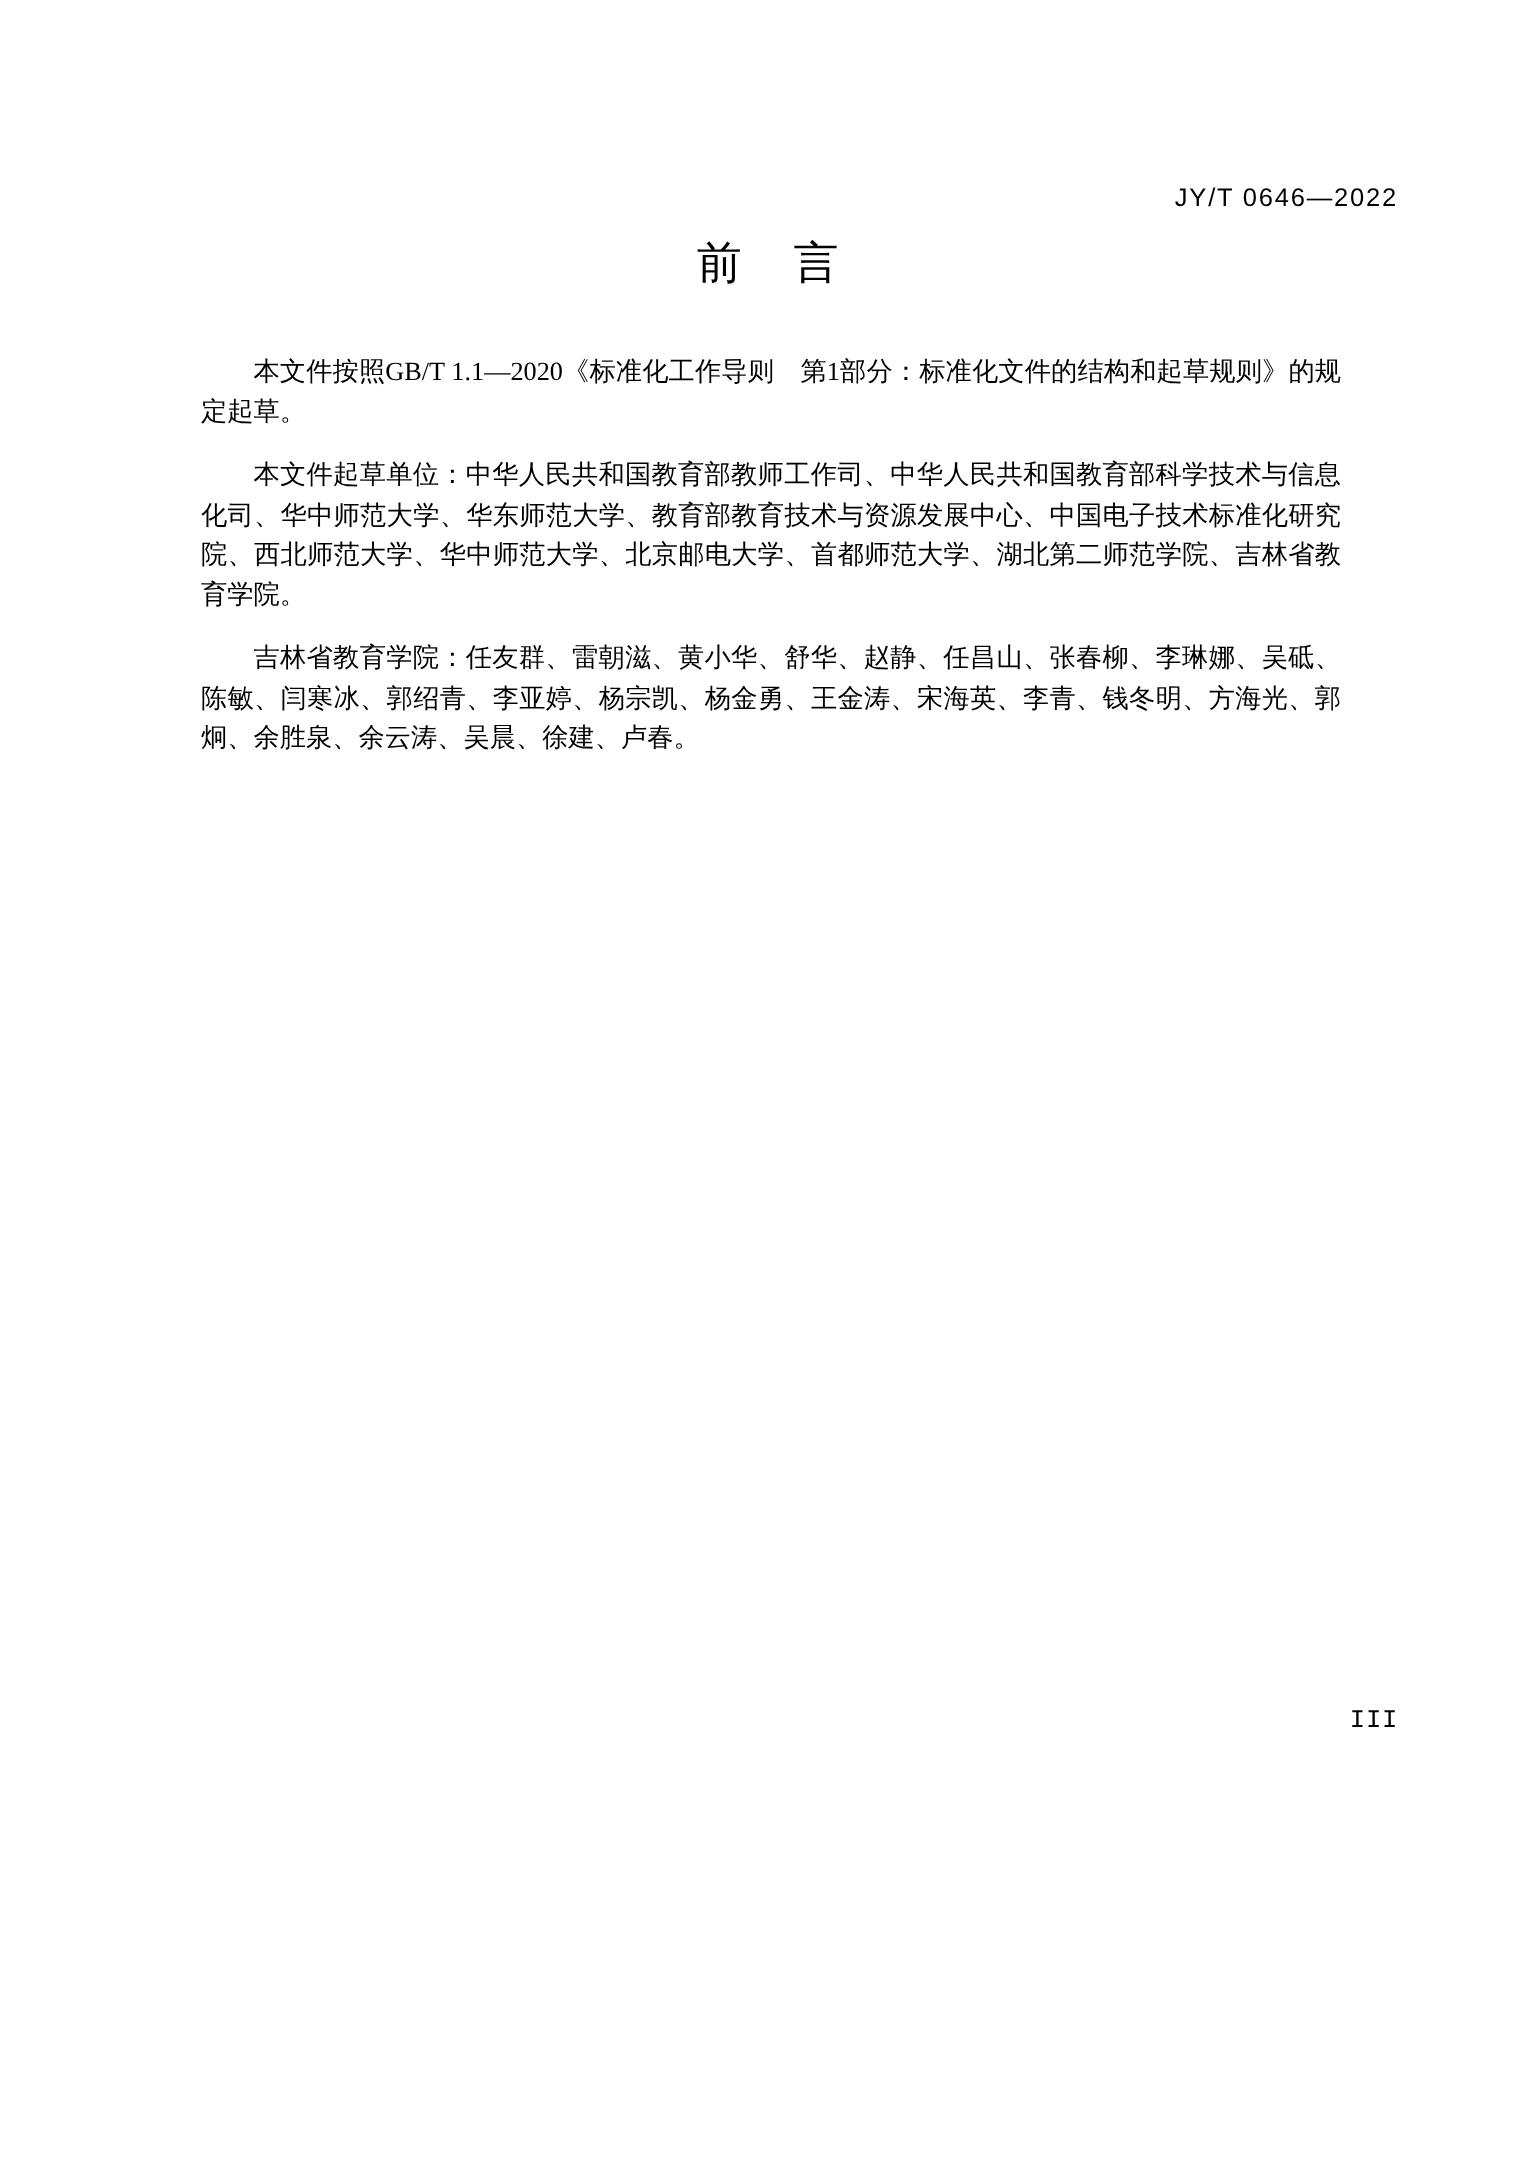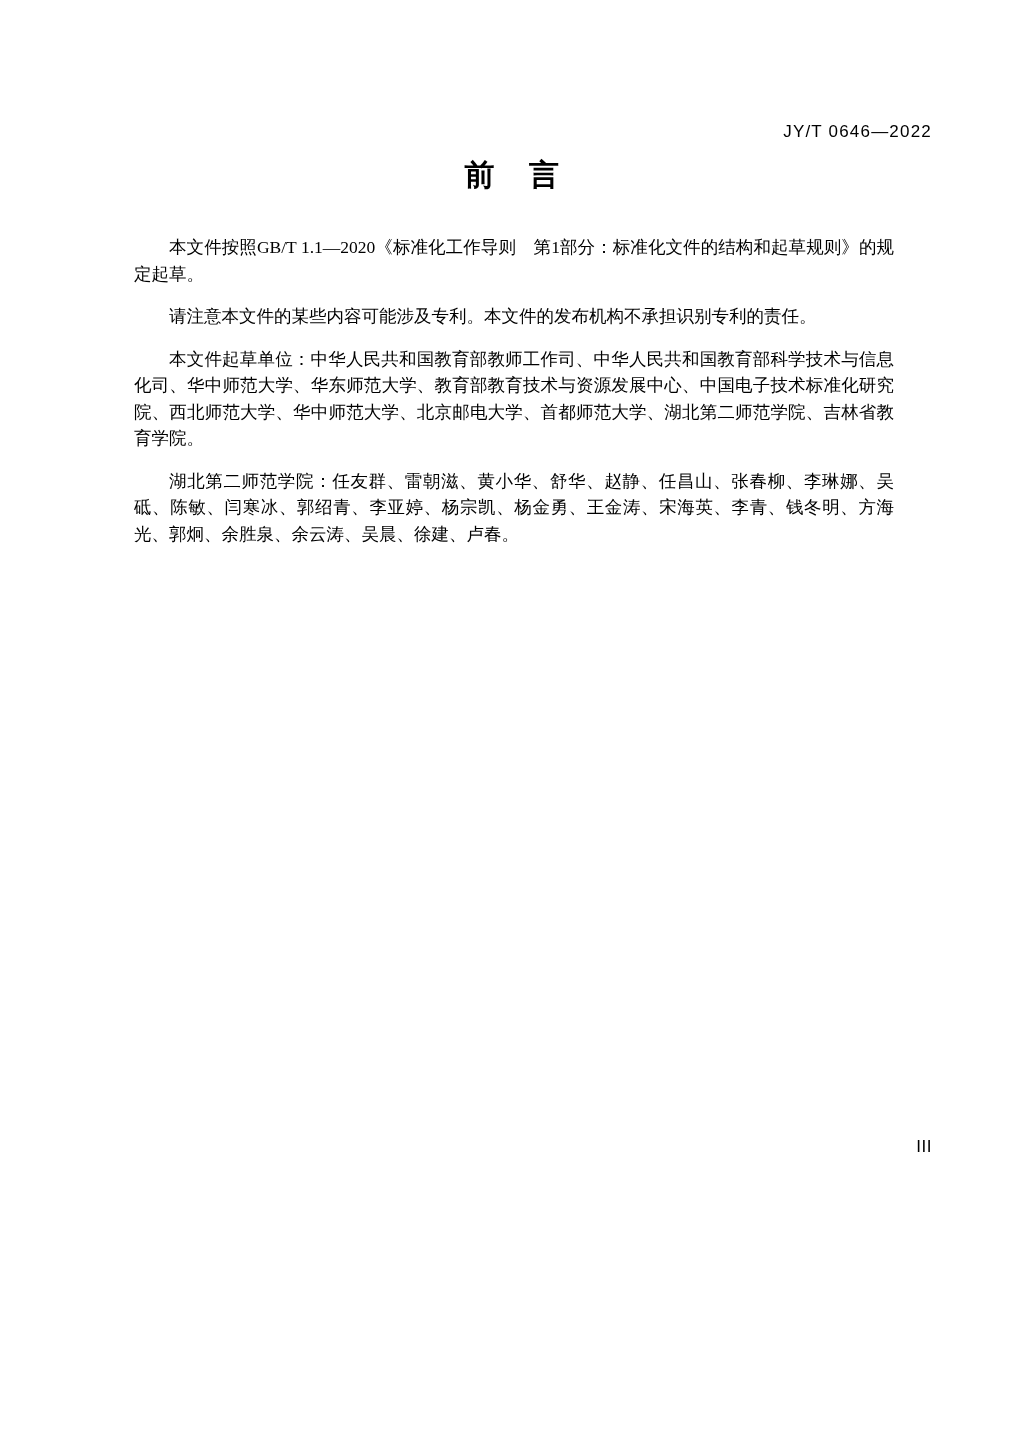--- a/index.html
+++ b/index.html
@@ -25,21 +25,21 @@
     letter-spacing: 1.2px;
     white-space: nowrap;
   }
   .doc-title {
     position: absolute;
     top: 155px;
     left: 0;
     width: 1024px;
     text-align: center;
     font-size: 30px;
-    font-weight: bold;
+    font-weight: normal;
     letter-spacing: 0.5px;
     font-family: "Liberation Serif", "DejaVu Serif", serif;
   }
   .doc-title .gap {
     display: inline-block;
     width: 34px;
   }
   .body-text {
     position: absolute;
     top: 218px;
@@ -51,38 +51,37 @@
     text-justify: inter-ideograph;
   }
   .body-text p {
     margin: 16px;
     text-indent: 2em;
   }
   .page-number {
     position: absolute;
     bottom: 84px;
     right: 92px;
-    font-family: Liberation Sans, sans-serif;
+    font-family: Liberation Mono, monospace;
     font-size: 17px;
     letter-spacing: 0.5px;
   }
 </style>
 </head>
 <body>
 
 <div class="page">
 
   <div class="header-code">JY/T 0646—2022</div>
 
   <div class="doc-title">
     <span>前</span><span class="gap"></span><span>言</span>
   </div>
 
   <div class="body-text">
     <p>本文件按照GB/T 1.1—2020《标准化工作导则　第1部分：标准化文件的结构和起草规则》的规定起草。</p>
-    <p>请注意本文件的某些内容可能涉及专利。本文件的发布机构不承担识别专利的责任。</p>
     <p>本文件起草单位：中华人民共和国教育部教师工作司、中华人民共和国教育部科学技术与信息化司、华中师范大学、华东师范大学、教育部教育技术与资源发展中心、中国电子技术标准化研究院、西北师范大学、华中师范大学、北京邮电大学、首都师范大学、湖北第二师范学院、吉林省教育学院。</p>
-    <p>湖北第二师范学院：任友群、雷朝滋、黄小华、舒华、赵静、任昌山、张春柳、李琳娜、吴砥、陈敏、闫寒冰、郭绍青、李亚婷、杨宗凯、杨金勇、王金涛、宋海英、李青、钱冬明、方海光、郭炯、余胜泉、余云涛、吴晨、徐建、卢春。</p>
+    <p>吉林省教育学院：任友群、雷朝滋、黄小华、舒华、赵静、任昌山、张春柳、李琳娜、吴砥、陈敏、闫寒冰、郭绍青、李亚婷、杨宗凯、杨金勇、王金涛、宋海英、李青、钱冬明、方海光、郭炯、余胜泉、余云涛、吴晨、徐建、卢春。</p>
   </div>
 
   <div class="page-number">III</div>
 
 </div>
 
 </body></html>

